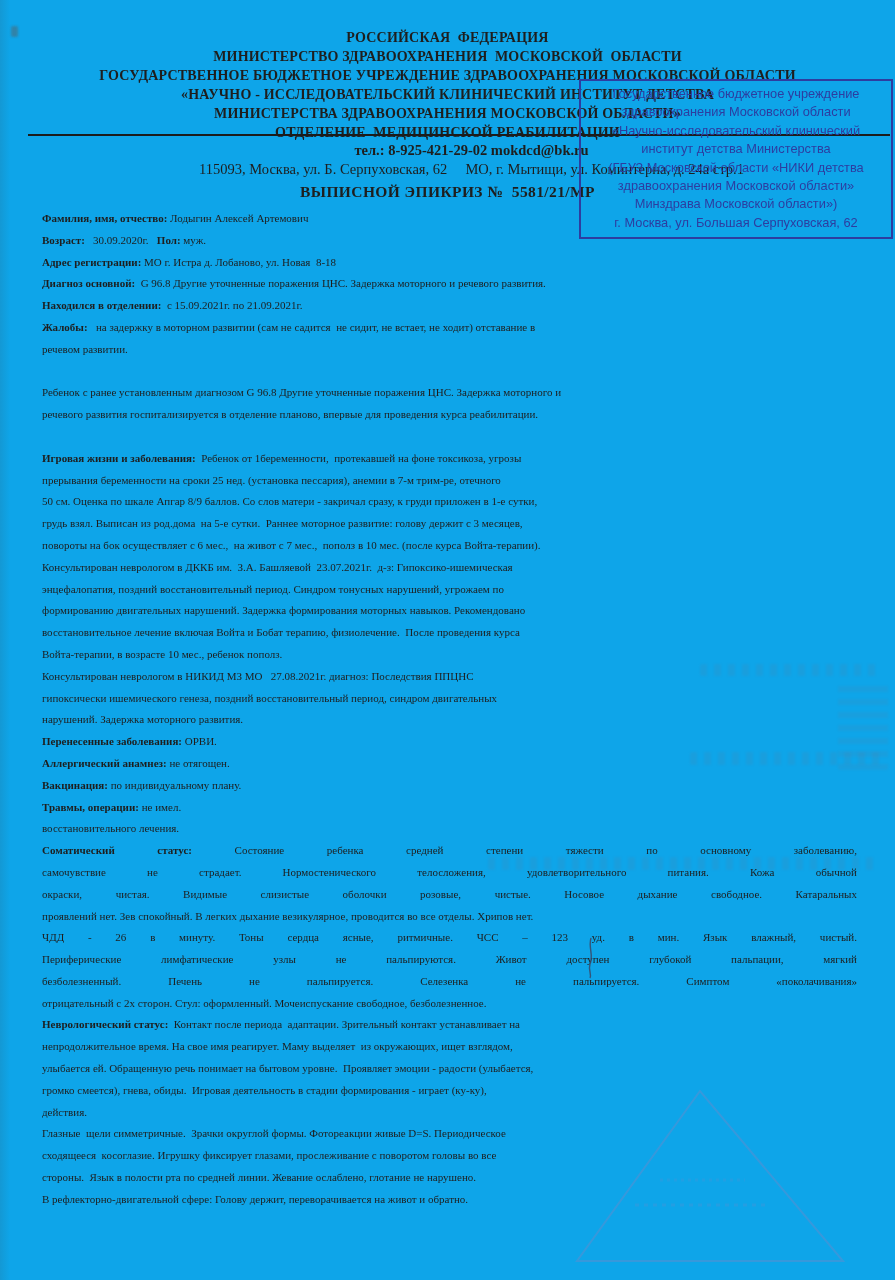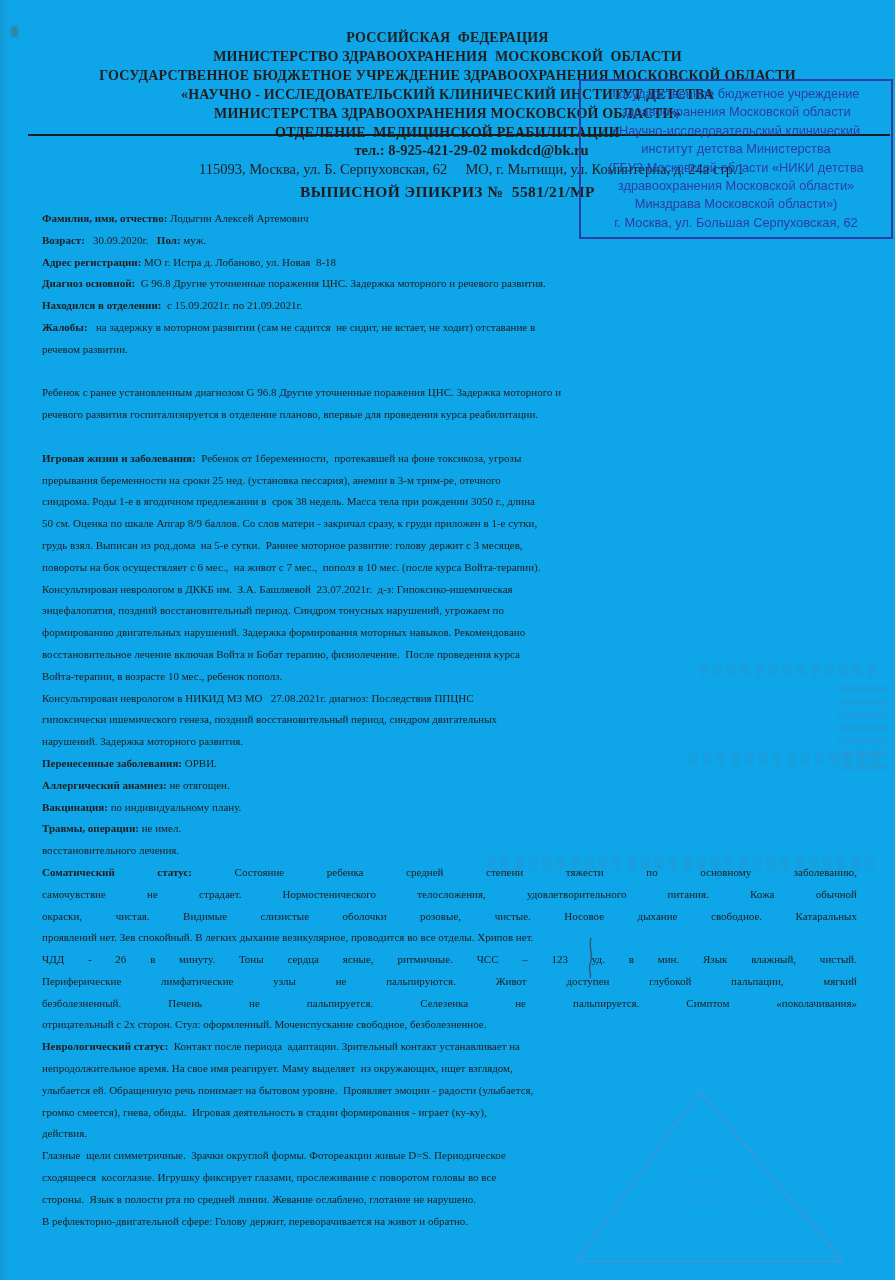--- a/index.html
+++ b/index.html
@@ -126,22 +126,21 @@
       <div class="line"><span class="bold">Адрес регистрации:</span><span> МО г. Истра д. Лобаново, ул. Новая  8-18</span></div>
       <div class="line"><span class="bold">Диагноз основной:</span><span>  G 96.8 Другие уточненные поражения ЦНС. Задержка моторного и речевого развития.</span></div>
       <div class="line"><span class="bold">Находился в отделении:</span><span>  с 15.09.2021г. по 21.09.2021г.</span></div>
       <div class="line"><span class="bold">Жалобы:</span><span>   на задержку в моторном развитии (сам не садится  не сидит, не встает, не ходит) отставание в</span></div>
       <div class="line"><span>речевом развитии.</span></div>
       <div class="line blank"></div>
       <div class="line"><span>Ребенок с ранее установленным диагнозом G 96.8 Другие уточненные поражения ЦНС. Задержка моторного и</span></div>
       <div class="line"><span>речевого развития госпитализируется в отделение планово, впервые для проведения курса реабилитации.</span></div>
       <div class="line blank"></div>
       <div class="line"><span class="bold">Игровая жизни и заболевания:</span><span>  Ребенок от 1беременности,  протекавшей на фоне токсикоза, угрозы</span></div>
-      <div class="line"><span>прерывания беременности на сроки 25 нед. (установка пессария), анемии в 3-м трим-ре, отечного</span></div>
-      <div class="line"><span>синдрома. Роды 1-е в ягодичном предлежании в  срок 38 недель. Масса тела при рождении 3050 г., длина</span></div>
+      <div class="line"><span>прерывания беременности на сроки 25 нед. (установка пессария), анемии в 7-м трим-ре, отечного</span></div>
       <div class="line"><span>50 см. Оценка по шкале Апгар 8/9 баллов. Со слов матери - закричал сразу, к груди приложен в 1-е сутки,</span></div>
       <div class="line"><span>грудь взял. Выписан из род.дома  на 5-е сутки.  Раннее моторное развитие: голову держит с 3 месяцев,</span></div>
       <div class="line"><span>повороты на бок осуществляет с 6 мес.,  на живот с 7 мес.,  пополз в 10 мес. (после курса Войта-терапии).</span></div>
       <div class="line"><span>Консультирован неврологом в ДККБ им.  З.А. Башляевой  23.07.2021г.  д-з: Гипоксико-ишемическая</span></div>
       <div class="line"><span>энцефалопатия, поздний восстановительный период. Синдром тонусных нарушений, угрожаем по</span></div>
       <div class="line"><span>формированию двигательных нарушений. Задержка формирования моторных навыков. Рекомендовано</span></div>
       <div class="line"><span>восстановительное лечение включая Войта и Бобат терапию, физиолечение.  После проведения курса</span></div>
       <div class="line"><span>Войта-терапии, в возрасте 10 мес., ребенок пополз.</span></div>
       <div class="line"><span>Консультирован неврологом в НИКИД МЗ МО   27.08.2021г. диагноз: Последствия ППЦНС</span></div>
       <div class="line"><span>гипоксически ишемического генеза, поздний восстановительный период, синдром двигательных</span></div>

